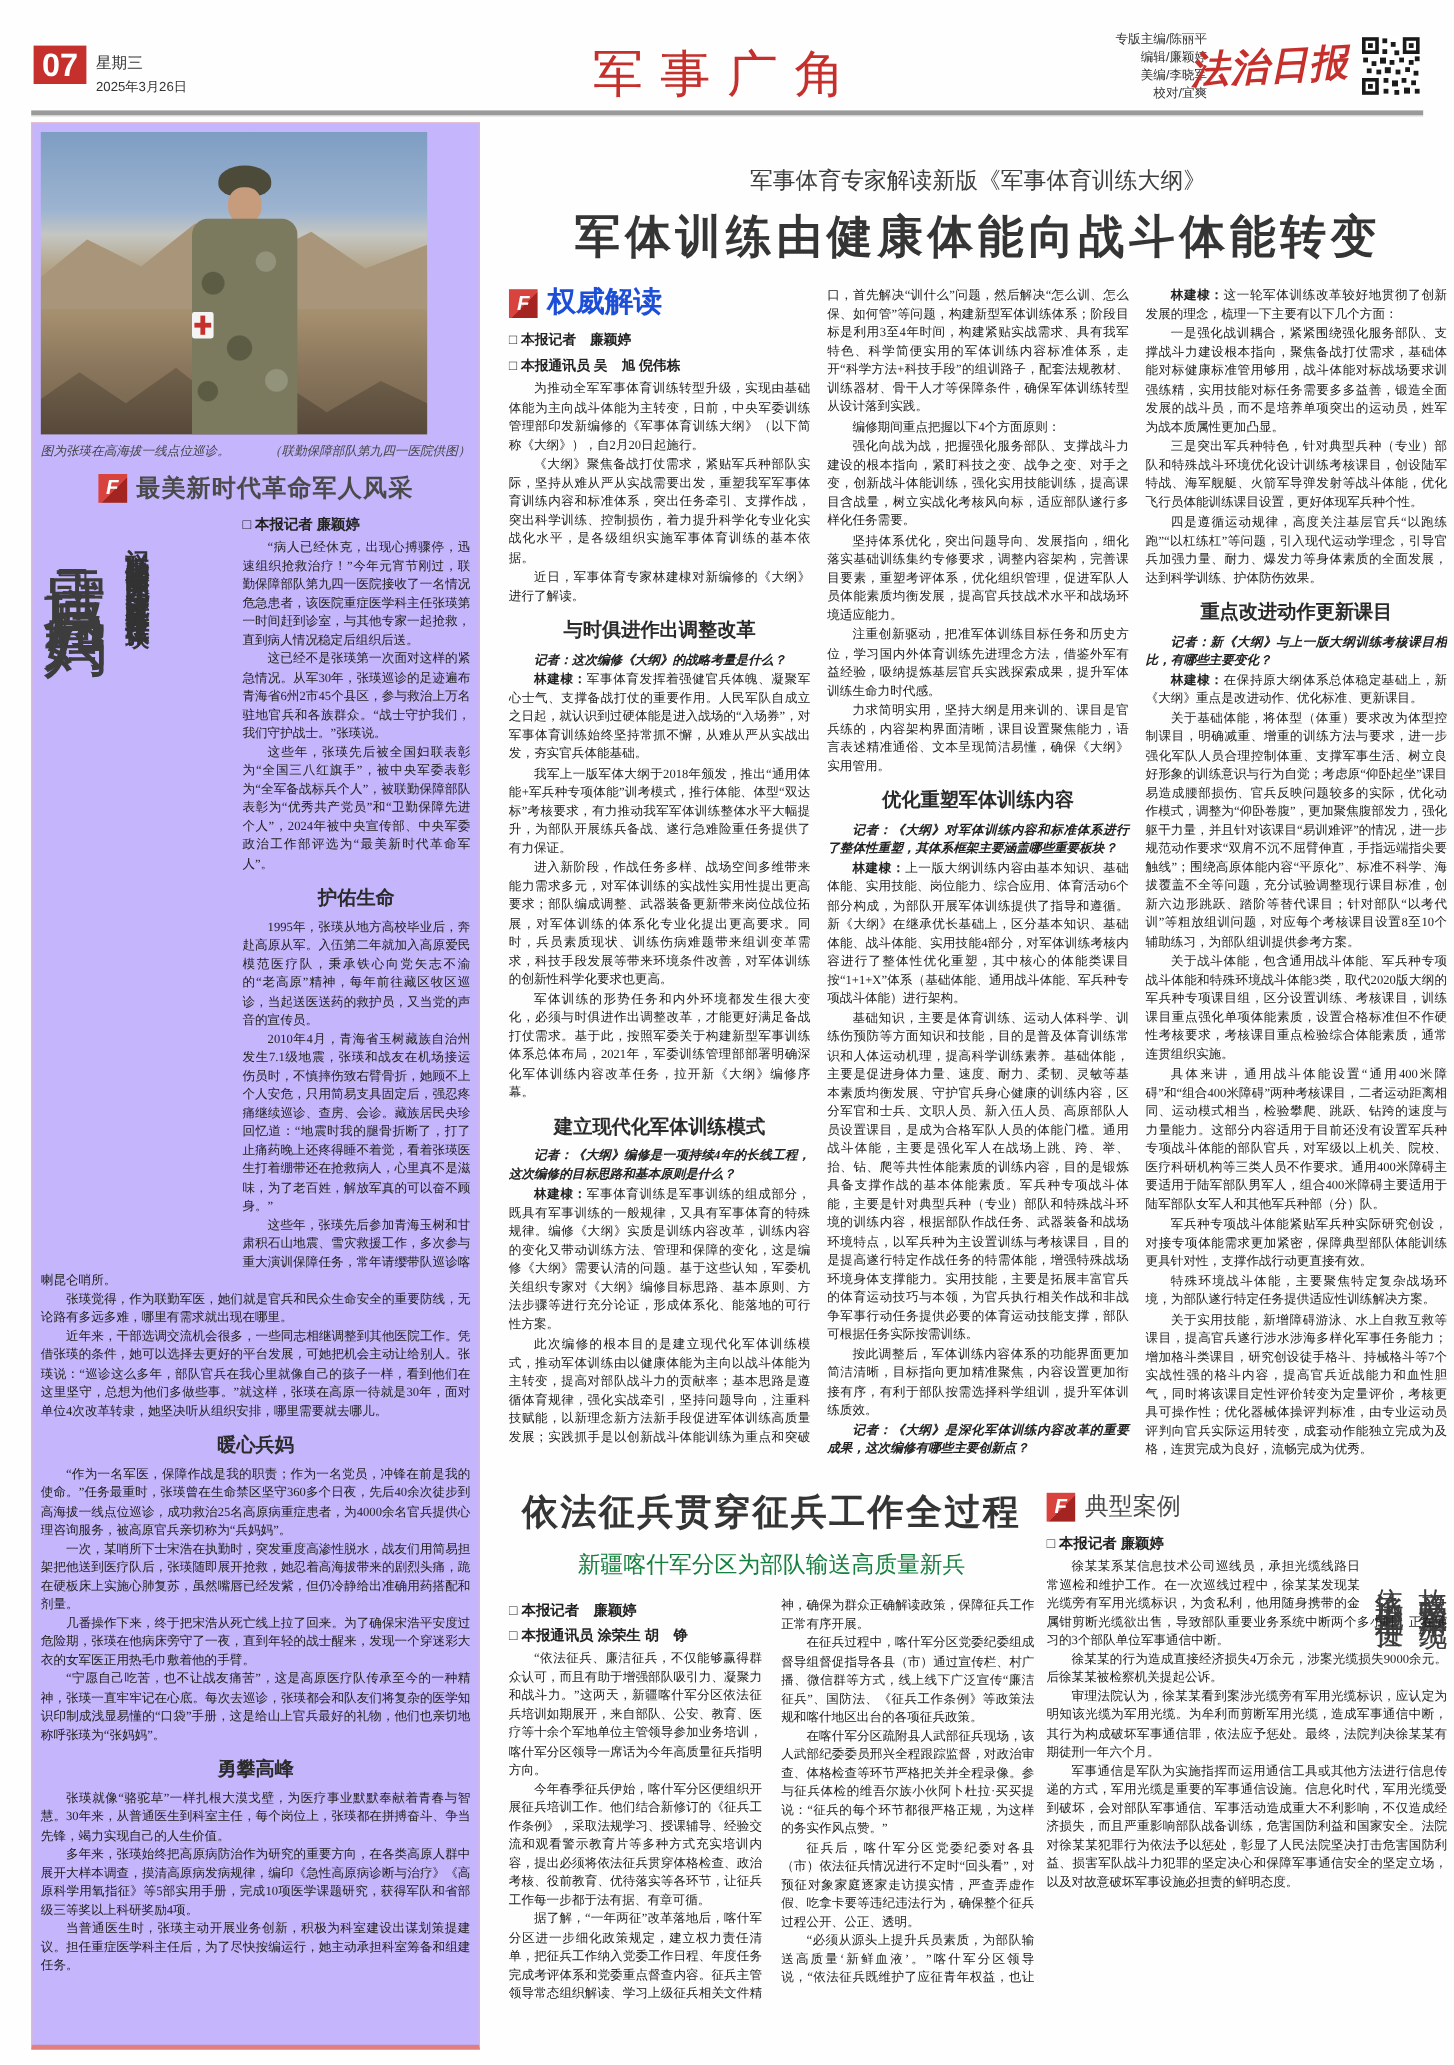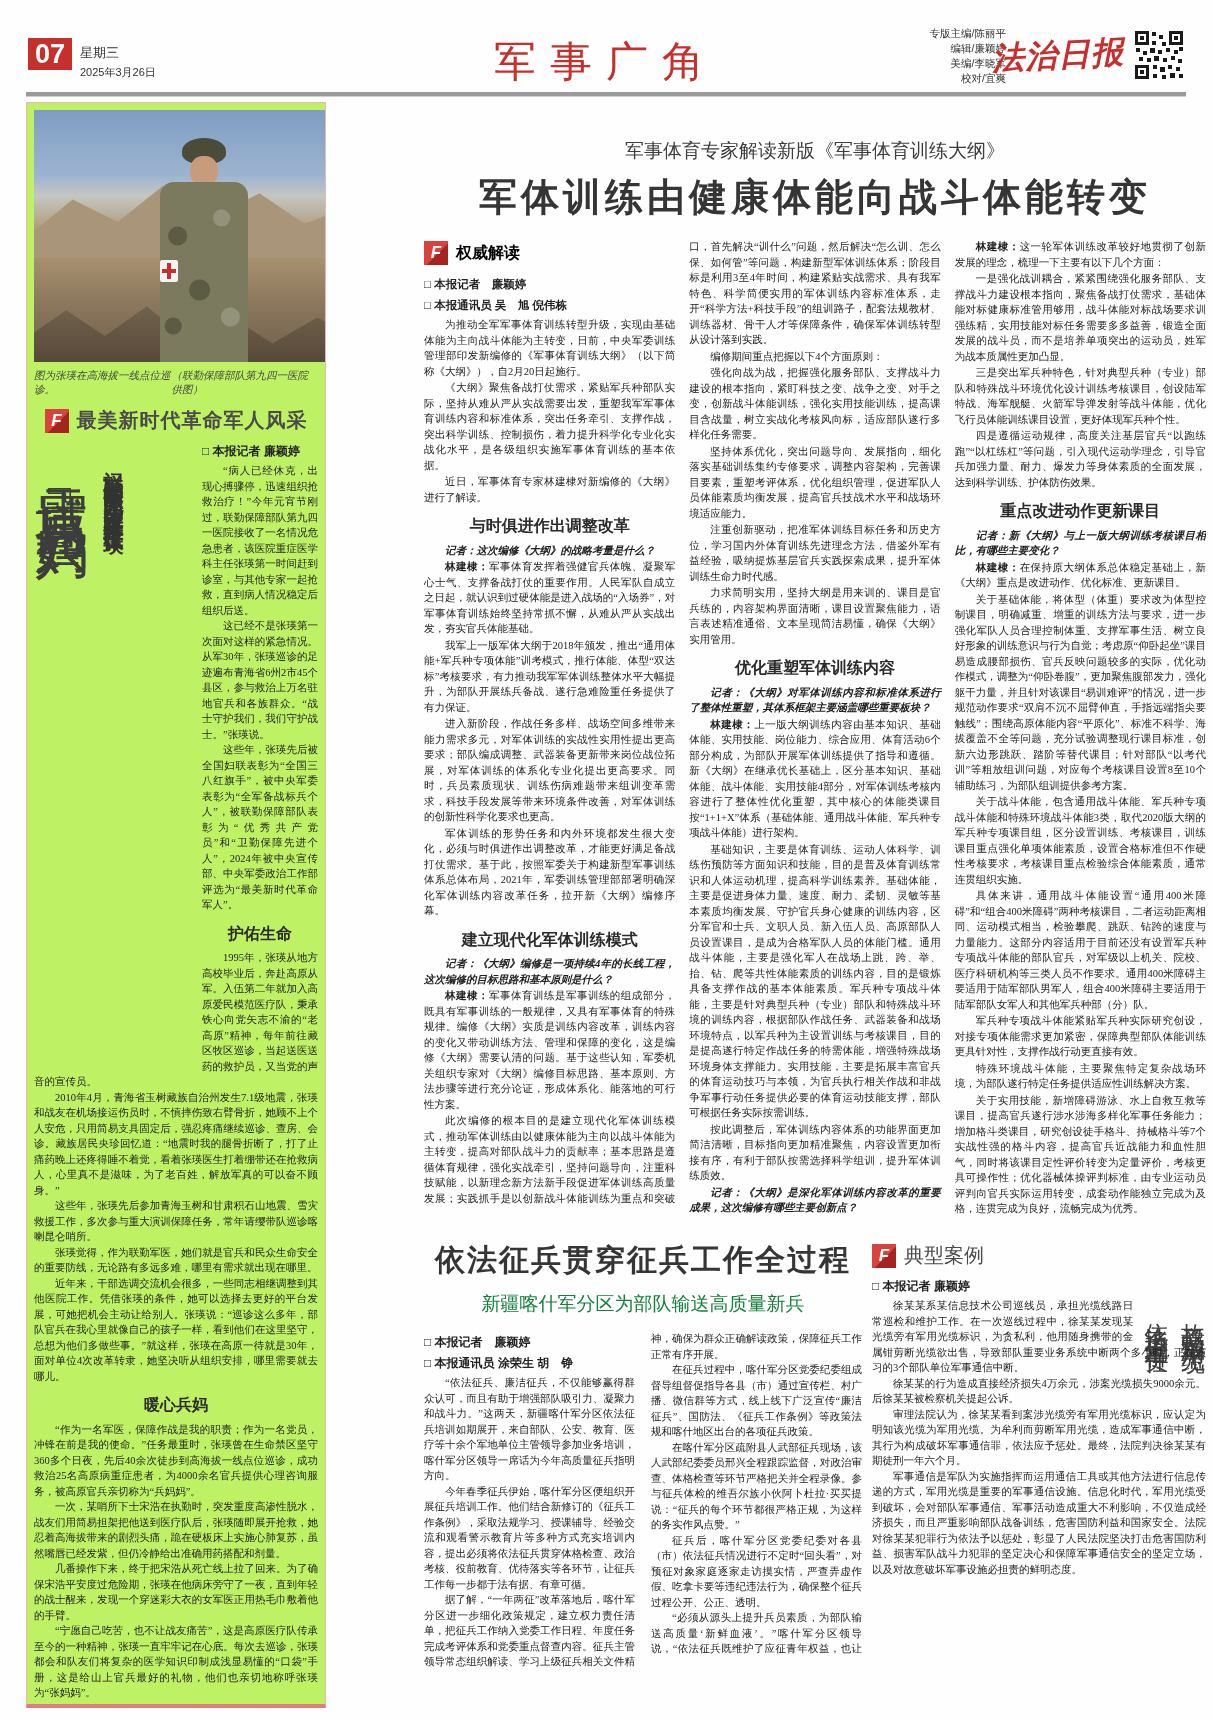--- a/index.html
+++ b/index.html
@@ -23,21 +23,21 @@
   
   .cube{width:24px;height:24px;background:linear-gradient(135deg,#d8433d 0 55%,#a32420 55% 100%);
         color:#fff;font-family:"Liberation Sans",sans-serif;font-weight:bold;font-style:italic;
         font-size:17px;display:flex;align-items:center;justify-content:center;flex:0 0 auto;}
   .byline{font-family:"Liberation Sans",sans-serif;font-weight:bold;font-size:12px;line-height:19px;color:#222;margin:2px 0;}
   p.body{margin:0;text-indent:2em;text-align:justify;}
   h3.sub{font-family:"Liberation Sans",sans-serif;font-weight:bold;font-size:16px;text-align:center;
         color:#2b2b2b;margin:13px 0 9px;}
   .q{font-weight:bold;font-style:italic;}
   
-  .leftbox{position:absolute;left:26px;top:102px;width:300px;height:1606px;background:#bef264;
+  .leftbox{position:absolute;left:26px;top:102px;width:374px;height:1606px;background:#c4b5fd;
         border:1px solid #e4b8b8;border-bottom:4px solid #e07f7f;padding:7px;box-sizing:border-box;overflow:hidden;}
   .photo{position:relative;width:322px;height:252px;overflow:hidden;
         background:linear-gradient(180deg,#7e9dc3 0%,#9db4d0 26%,#c4c6c2 34%,#b2a183 46%,#a28c6c 62%,#8a765c 78%,#6f5f4b 100%);}
   .mtn{position:absolute;left:0;top:58px;width:100%;height:90px;
         background:linear-gradient(180deg,#b7a88c,#97членов 0);
         clip-path:polygon(0 70%,12% 35%,26% 60%,40% 20%,55% 55%,70% 28%,84% 62%,100% 40%,100% 100%,0 100%);
         background:#a9967a;}
   .rocks{position:absolute;left:0;bottom:0;width:100%;height:74px;
         clip-path:polygon(0 60%,10% 30%,22% 65%,35% 25%,48% 70%,60% 35%,74% 75%,88% 40%,100% 65%,100% 100%,0 100%);
         background:linear-gradient(180deg,#7a6a52,#57493a);}
@@ -64,21 +64,21 @@
         font-size:52px;letter-spacing:6px;color:#3d3d3d;line-height:1;}
   .vsub{writing-mode:vertical-rl;font-family:"Liberation Sans",sans-serif;font-weight:bold;
         font-size:20px;letter-spacing:3px;color:#333;margin-top:8px;line-height:1.15;}
   
   .main{position:absolute;left:424px;top:138px;width:782px;}
   .kicker{text-align:center;font-family:"Liberation Sans",sans-serif;font-size:19px;color:#3d3d3d;margin:0 0 8px;}
   .headline{text-align:center;font-family:"Liberation Sans",sans-serif;font-weight:bold;font-size:38px;
         letter-spacing:4px;color:#353535;margin:0 0 16px;}
   .cols{columns:3;column-gap:14px;column-fill:auto;height:978px;overflow:hidden;font-size:10.5px;line-height:15.5px;}
   .badge-row{display:flex;align-items:center;gap:8px;margin:2px 0 10px;}
-  .badge-row span{font-family:Liberation Serif, serif;font-weight:bold;font-size:16px;color:#000000;}
+  .badge-row span{font-family:Liberation Serif, serif;font-weight:bold;font-size:24px;color:#1d4ed8;}
   .cols .byline{font-size:11.5px;}
   .cols p.body{margin-bottom:1px;}
   
   .botmid{position:absolute;left:424px;top:1240px;width:438px;height:468px;overflow:hidden;}
   .botmid .headline2{text-align:center;font-family:"Liberation Sans",sans-serif;font-weight:600;
         font-size:30px;letter-spacing:2px;color:#353535;margin:0 0 10px;}
   .botmid .subtitle{text-align:center;font-family:"Liberation Sans",sans-serif;font-size:19px;color:#15803d;margin:0 0 14px;}
   .botmid .cols2{columns:2;column-gap:16px;column-fill:auto;height:352px;overflow:hidden;font-size:10.5px;line-height:15.5px;}
   
   .case{position:absolute;left:872px;top:1240px;width:334px;height:468px;overflow:hidden;}
@@ -184,20 +184,21 @@
       <p class="body">这些年，张瑛先后参加青海玉树和甘肃积石山地震、雪灾救援工作，多次参与重大演训保障任务，常年请缨带队巡诊喀喇昆仑哨所。</p>
       <p class="body">张瑛觉得，作为联勤军医，她们就是官兵和民众生命安全的重要防线，无论路有多远多难，哪里有需求就出现在哪里。</p>
       <p class="body">近年来，干部选调交流机会很多，一些同志相继调整到其他医院工作。凭借张瑛的条件，她可以选择去更好的平台发展，可她把机会主动让给别人。张瑛说：“巡诊这么多年，部队官兵在我心里就像自己的孩子一样，看到他们在这里坚守，总想为他们多做些事。”就这样，张瑛在高原一待就是30年，面对单位4次改革转隶，她坚决听从组织安排，哪里需要就去哪儿。</p>
       <h3 class="sub">暖心兵妈</h3>
       <p class="body">“作为一名军医，保障作战是我的职责；作为一名党员，冲锋在前是我的使命。”任务最重时，张瑛曾在生命禁区坚守360多个日夜，先后40余次徒步到高海拔一线点位巡诊，成功救治25名高原病重症患者，为4000余名官兵提供心理咨询服务，被高原官兵亲切称为“兵妈妈”。</p>
       <p class="body">一次，某哨所下士宋浩在执勤时，突发重度高渗性脱水，战友们用简易担架把他送到医疗队后，张瑛随即展开抢救，她忍着高海拔带来的剧烈头痛，跪在硬板床上实施心肺复苏，虽然嘴唇已经发紫，但仍冷静给出准确用药搭配和剂量。</p>
       <p class="body">几番操作下来，终于把宋浩从死亡线上拉了回来。为了确保宋浩平安度过危险期，张瑛在他病床旁守了一夜，直到年轻的战士醒来，发现一个穿迷彩大衣的女军医正用热毛巾敷着他的手臂。</p>
       <p class="body">“宁愿自己吃苦，也不让战友痛苦”，这是高原医疗队传承至今的一种精神，张瑛一直牢牢记在心底。每次去巡诊，张瑛都会和队友们将复杂的医学知识印制成浅显易懂的“口袋”手册，这是给山上官兵最好的礼物，他们也亲切地称呼张瑛为“张妈妈”。</p>
       <h3 class="sub">勇攀高峰</h3>
       <p class="body">张瑛就像“骆驼草”一样扎根大漠戈壁，为医疗事业默默奉献着青春与智慧。30年来，从普通医生到科室主任，每个岗位上，张瑛都在拼搏奋斗、争当先锋，竭力实现自己的人生价值。</p>
+      <p class="body">多年来，张瑛始终把高原病防治作为研究的重要方向，在各类高原人群中展开大样本调查，摸清高原病发病规律，编印《急性高原病诊断与治疗》《高原科学用氧指征》等5部实用手册，完成10项医学课题研究，获得军队和省部级三等奖以上科研奖励4项。</p>
       <p class="body">当普通医生时，张瑛主动开展业务创新，积极为科室建设出谋划策提建议。担任重症医学科主任后，为了尽快按编运行，她主动承担科室筹备和组建任务。</p>
 
     </div>
   </div>
 
   <div class="main">
     <p class="kicker">军事体育专家解读新版《军事体育训练大纲》</p>
     <h1 class="headline">军体训练由健康体能向战斗体能转变</h1>
     <div class="cols">
       <div class="badge-row">

